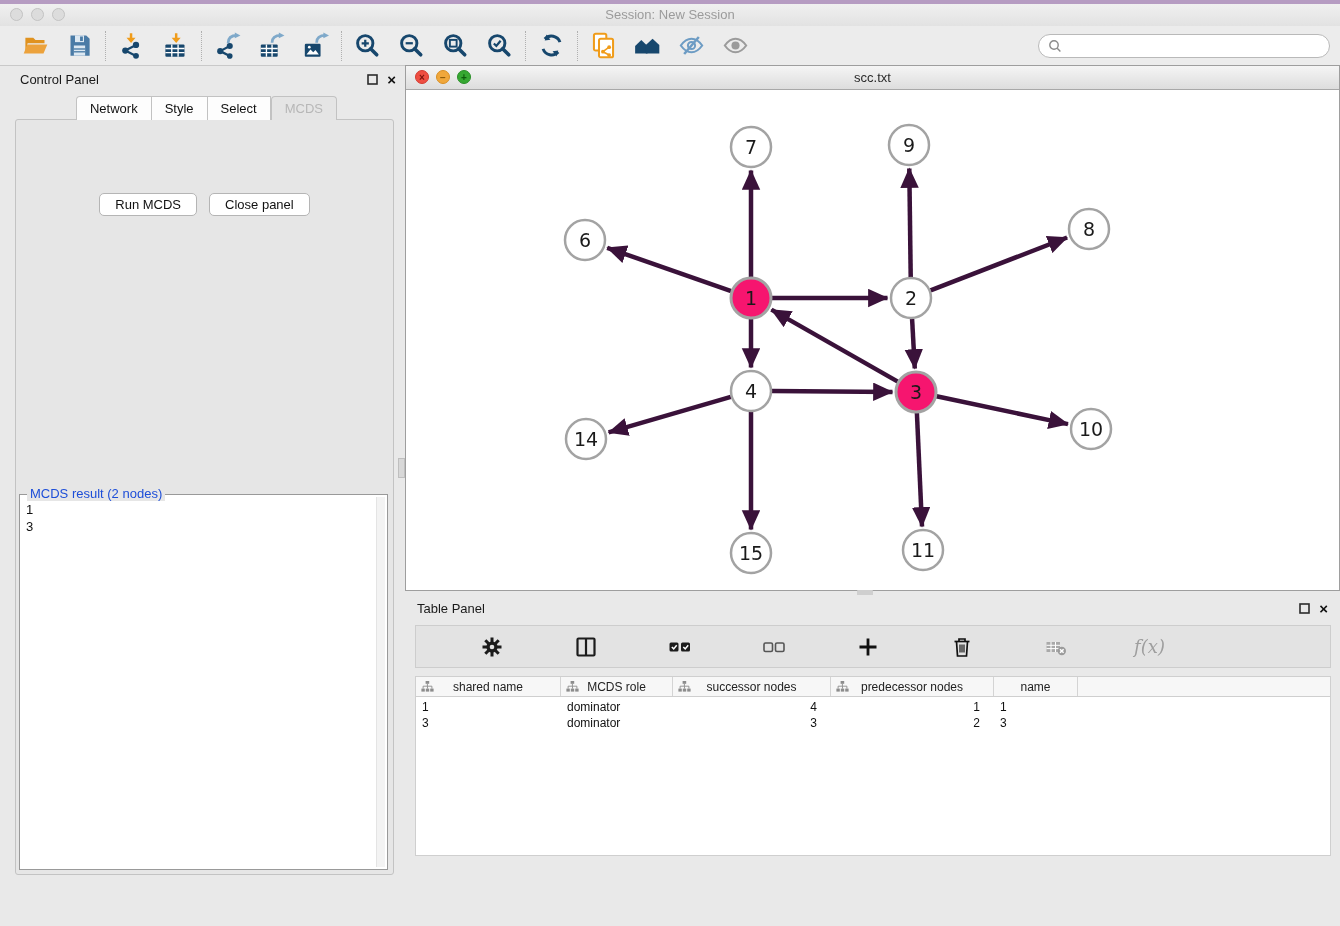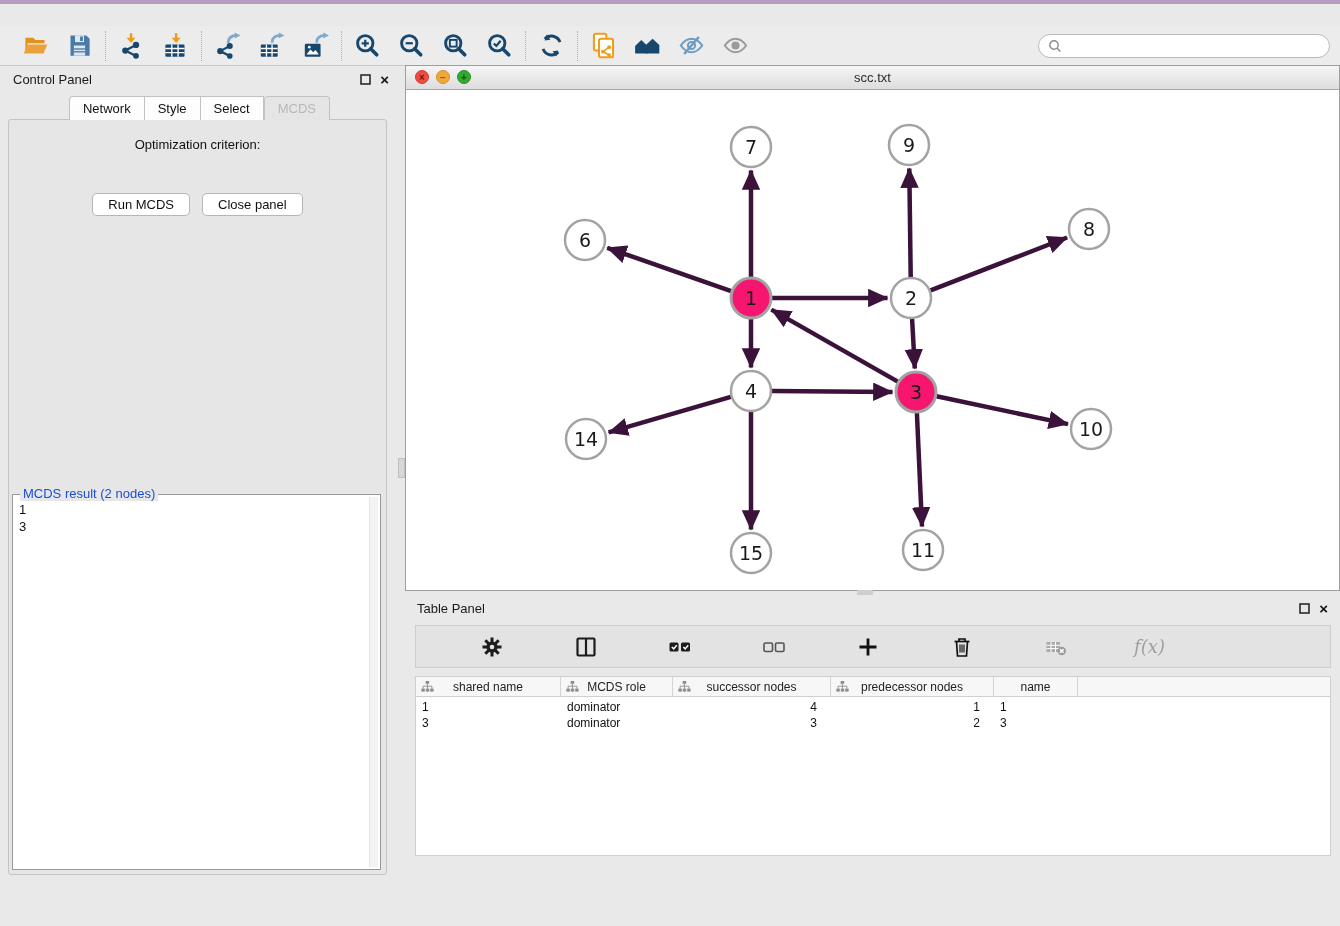--- a/index.html
+++ b/index.html
@@ -16,21 +16,21 @@
   
   .toolbar{position:absolute;top:26px;left:0;right:0;height:40px;background:#ececec;border-bottom:1px solid #c9c9c9;display:flex;align-items:center;padding:0 10px;box-sizing:border-box;}
   .tb-group{display:flex;align-items:center;gap:15px;padding:0 11px;}
   .tb-sep{width:0;height:30px;border-left:1px dotted #b0b0b0;}
   .tb-btn{width:29px;height:29px;display:flex;align-items:center;justify-content:center;}
   .ic{display:block;width:27px;height:27px;}
   .search-wrap{margin-left:auto;width:292px;height:24px;background:#fff;border:1px solid #b9b9b9;border-radius:12px;display:flex;align-items:center;gap:6px;padding:0 9px;box-sizing:border-box;}
   .search-input{border:none;outline:none;flex:1;font-size:12px;background:transparent;font-family:"Liberation Sans",sans-serif;}
 
   
-  .control-panel{position:absolute;left:0;top:66px;width:399px;height:824px;}
+  .control-panel{position:absolute;left:7px;top:66px;width:399px;height:824px;}
   .cp-header{position:absolute;top:3px;left:13px;right:10px;height:20px;display:flex;align-items:center;}
   .panel-title{font-size:13px;color:#1a1a1a;}
   .panel-controls{margin-left:auto;display:flex;gap:9px;align-items:center;}
   .close-x{font-size:15px;font-weight:700;color:#111;line-height:1;}
   .cp-tabs{position:absolute;top:30px;left:0;right:0;display:flex;justify-content:center;z-index:2;}
   .cp-tab{font-size:13px;padding:4px 13px;background:#fdfdfd;border:1px solid #c2c2c2;border-bottom:none;color:#111;}
   .cp-tab + .cp-tab{border-left:none;}
   .cp-tab:first-child{border-top-left-radius:4px;}
   .cp-tab.selected{background:#e5e5e5;color:#b7b7b7;border-radius:4px 4px 0 0;border-left:1px solid #c2c2c2;}
   .cp-body{position:absolute;top:53px;left:8px;width:379px;height:756px;background:#e6e6e6;border:1px solid #c3c3c3;border-radius:3px;box-sizing:border-box;}
@@ -86,20 +86,28 @@
   .sb-left{position:absolute;left:12px;top:6px;width:27px;height:25px;border:1px solid #b2b2b2;background:#ededed;display:flex;align-items:center;justify-content:center;border-radius:2px;box-sizing:border-box;}
   .sb-memory{position:absolute;right:8px;top:7px;height:24px;border:1px solid #b2b2b2;background:#f2f2f2;border-radius:3px;display:flex;align-items:center;gap:6px;padding:0 10px;font-size:12px;color:#111;box-sizing:border-box;}
   .mem-dot{width:12px;height:12px;border-radius:50%;background:#179c35;}
 </style>
 </head>
 <body>
 
 <div class="app">
   <div class="top-strip"></div>
 
+  <div class="titlebar">
+    <div class="traffic">
+      <div class="tl"></div>
+      <div class="tl"></div>
+      <div class="tl"></div>
+    </div>
+    <div class="title-text">Session: New Session</div>
+  </div>
 
   <div class="toolbar">
     <div class="tb-group">
       <div class="tb-btn">
         <svg class="ic" viewBox="0 0 24 24">
             <path d="M3 19V5h7l2 2h8v3H5z" fill="#e0921f"></path>
             <path d="M1.5 19l3.3-8h17.7l-3.4 8z" fill="#eca23c"></path>
           </svg>
       </div>
       <div class="tb-btn">
@@ -259,21 +267,20 @@
         <span class="close-x">×</span>
       </div>
     </div>
     <div class="cp-tabs">
         <div class="cp-tab">Network</div>
         <div class="cp-tab">Style</div>
         <div class="cp-tab">Select</div>
         <div class="cp-tab selected">MCDS</div>
       </div>
     <div class="cp-body">
-      <div class="opt-label">Optimization criterion:</div>
       <div class="btn-row">
         <button class="btn">Run MCDS</button>
         <button class="btn">Close panel</button>
       </div>
       <div class="result-group">
         <div class="result-legend">MCDS result (2 nodes)</div>
         <div class="result-text">1
 3</div>
         <div class="result-scroll"></div>
       </div>

